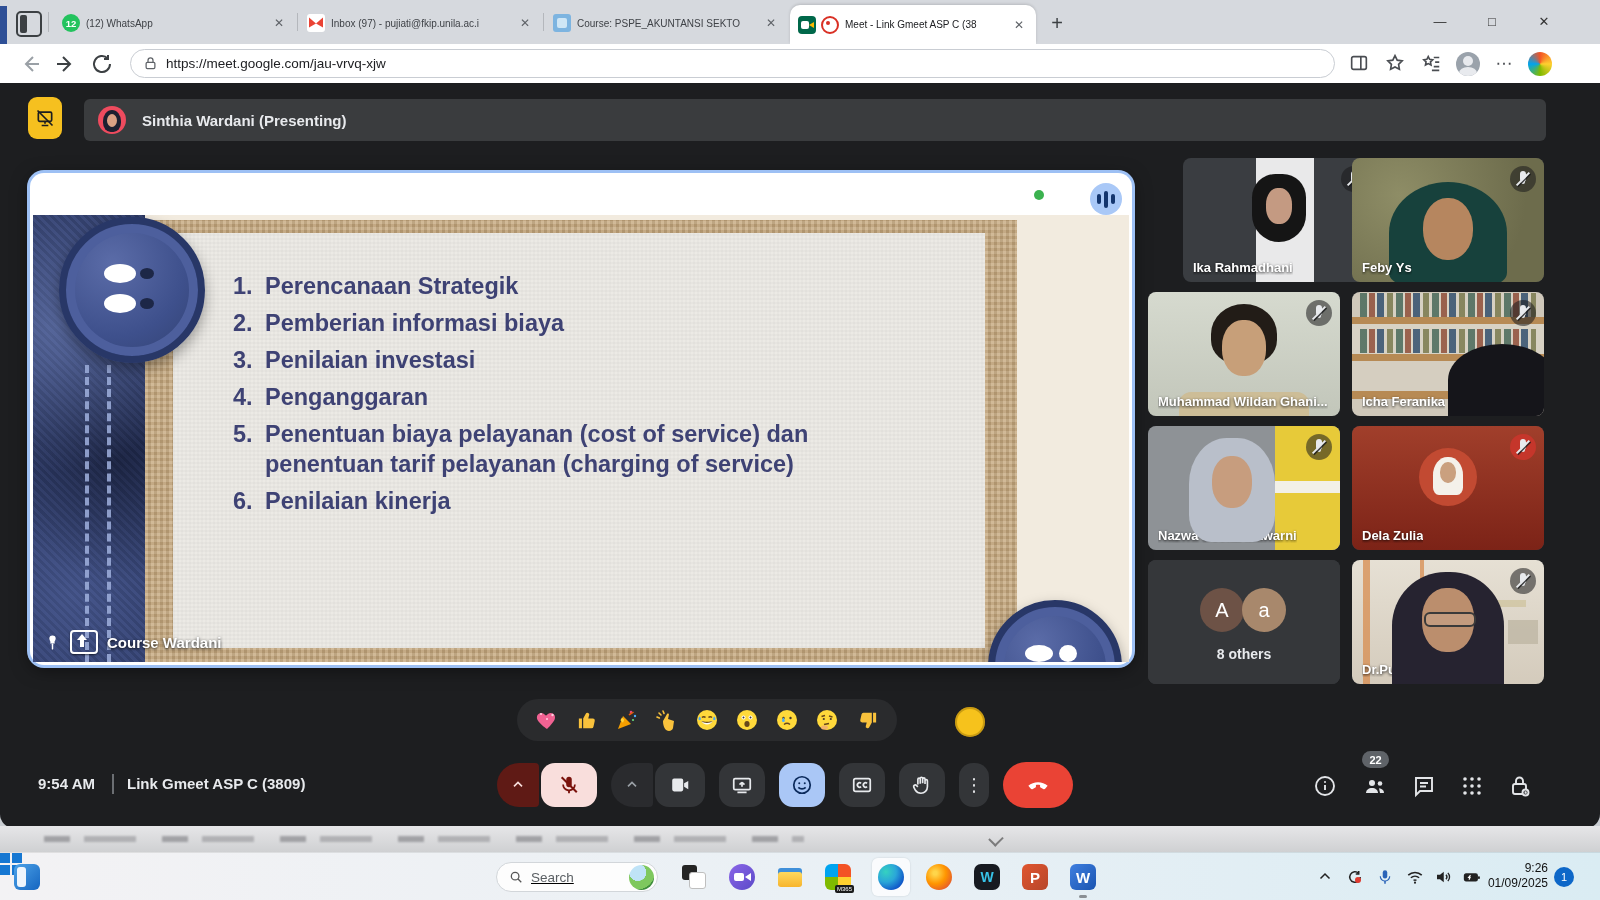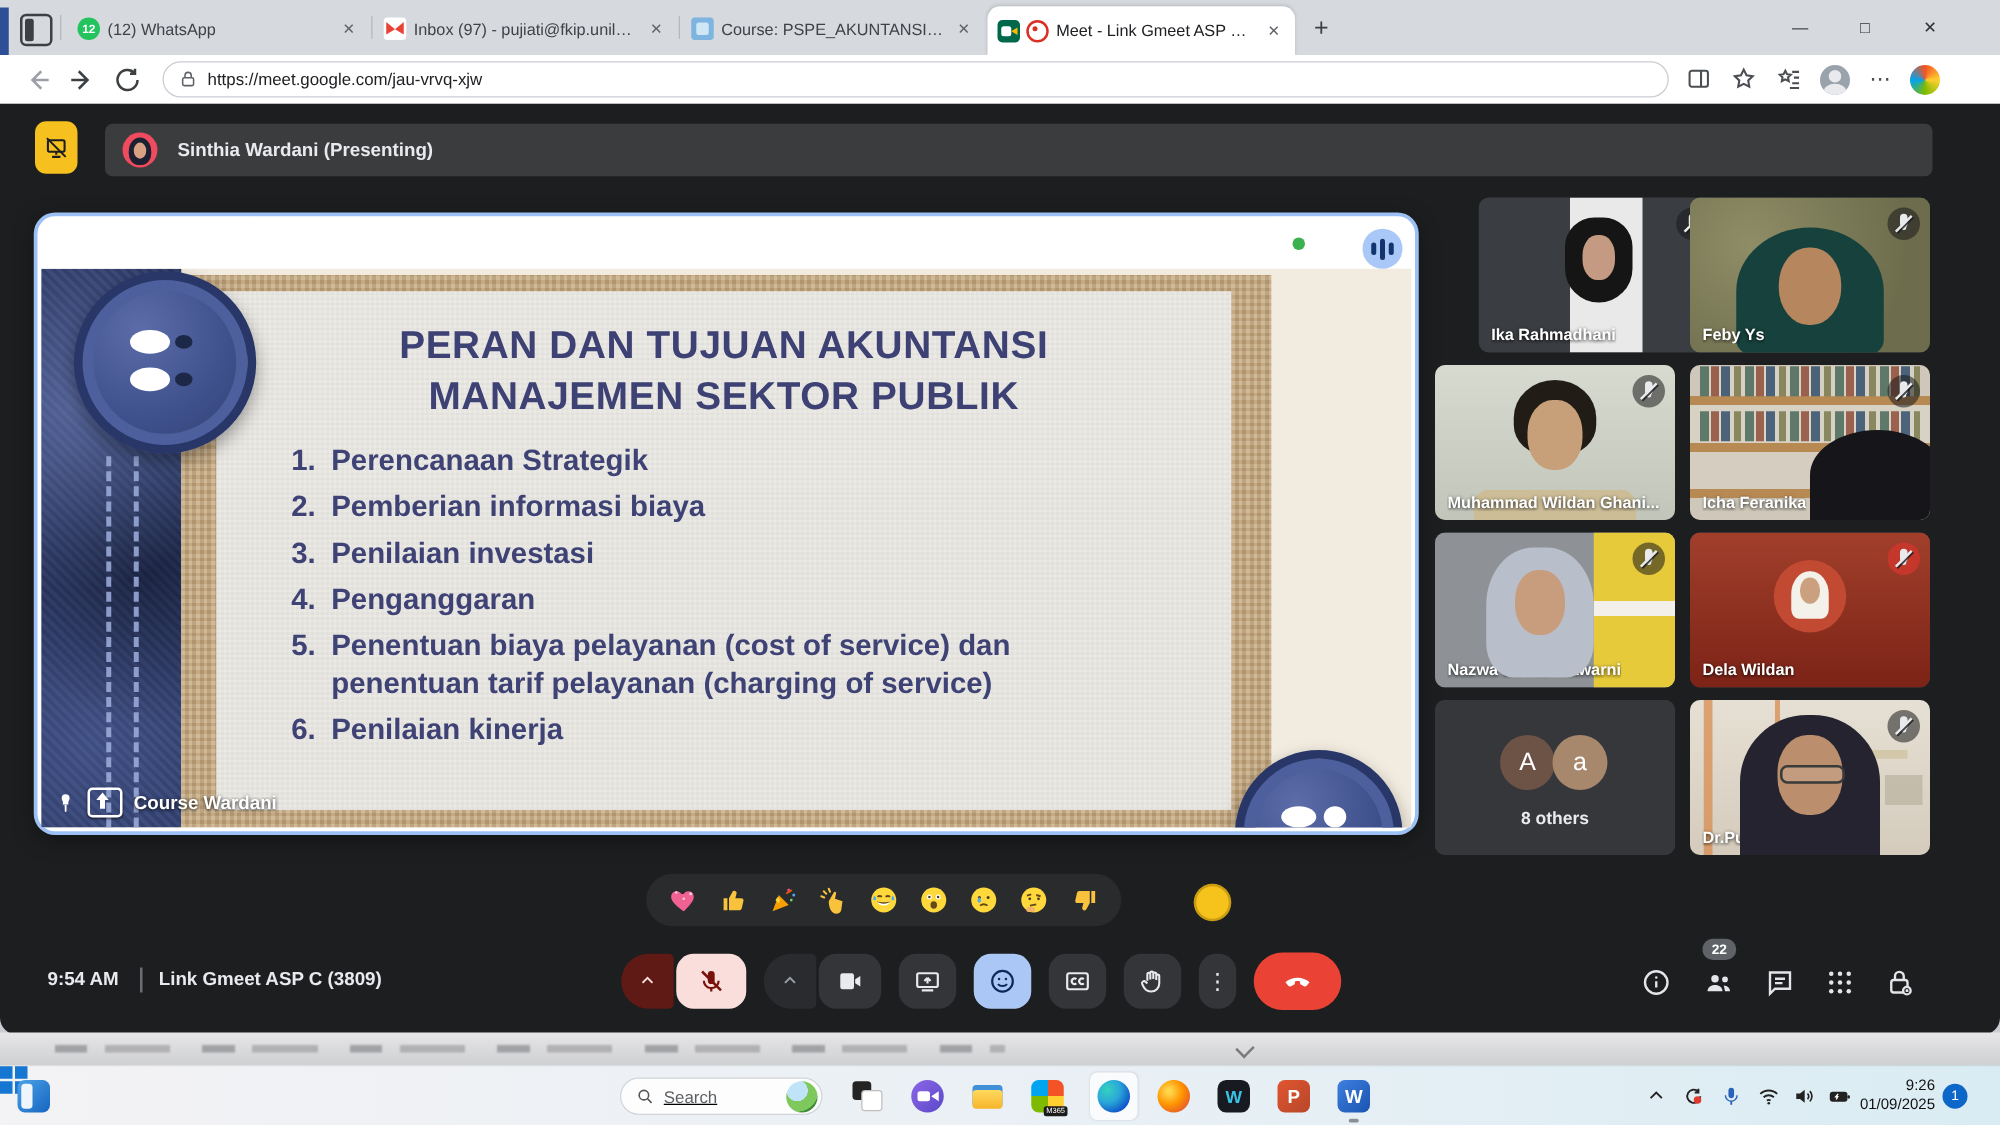--- a/index.html
+++ b/index.html
@@ -7,21 +7,21 @@
   .screen{position:relative;width:1600px;height:900px;}
   svg{display:block;}
 
   
   .tabstrip{position:absolute;left:0;top:0;width:1600px;height:44px;background:#d6d9de;}
   .edge-sliver{position:absolute;left:0;top:6px;width:7px;height:38px;background:#2e4f96;}
   .ws-icon{position:absolute;left:16px;top:11px;width:22px;height:22px;border:2px solid #3c4043;border-radius:5px;}
   .ws-icon::before{content:"";position:absolute;left:2px;top:2px;bottom:2px;width:7px;background:#3c4043;border-radius:2px;}
   .ws-sep{position:absolute;left:48px;top:12px;width:1px;height:20px;background:#b4b7bc;}
   .tab{position:absolute;top:6px;height:34px;border-radius:10px;display:flex;align-items:center;padding:0 8px;box-sizing:border-box;}
-  .tab .ttl{flex:1;font-size:13px;color:#3f4247;white-space:nowrap;overflow:hidden;text-overflow:ellipsis;margin:0 6px;}
+  .tab .ttl{flex:1;font-size:10px;color:#3f4247;white-space:nowrap;overflow:hidden;text-overflow:ellipsis;margin:0 6px;}
   .tab .x{width:18px;height:18px;border-radius:50%;font-size:12px;color:#5f6368;display:flex;align-items:center;justify-content:center;flex:none;}
   .tab.active{top:5px;height:39px;background:#fff;border-radius:10px 10px 0 0;box-shadow:0 -1px 3px rgba(0,0,0,.15);}
   .tab.active .ttl{color:#202124;}
   .tabsep{position:absolute;top:13px;width:1px;height:18px;background:#b4b7bc;}
   .fava{width:18px;height:18px;flex:none;}
   .wa-fav{border-radius:50%;background:#23c35e;color:#fff;font-size:9.5px;font-weight:bold;display:flex;align-items:center;justify-content:center;}
   .gm-fav{position:relative;background:#fff;border-radius:3px;}
   .gm-fav::before{content:"";position:absolute;left:2px;top:4px;border-left:7px solid #ea4335;border-top:5px solid transparent;border-bottom:5px solid transparent;transform:skewY(8deg);}
   .gm-fav::after{content:"";position:absolute;right:2px;top:4px;border-right:7px solid #ea4335;border-top:5px solid transparent;border-bottom:5px solid transparent;transform:skewY(-8deg);}
   .cr-fav{background:#7db4e0;border-radius:3px;position:relative;}
@@ -293,24 +293,20 @@
     </div>
 
     <div class="frame">
       <div class="slide">
         <div class="denim">
           <div class="stitch" style="left:52px;"></div>
           <div class="stitch" style="left:74px;"></div>
         </div>
         <div class="burlap"></div>
         <div class="canvas">
-          <div class="stitle">
-            <div>PERAN DAN TUJUAN AKUNTANSI</div>
-            <div>MANAJEMEN SEKTOR PUBLIK</div>
-          </div>
           <div class="slist">
             <div class="row">
                 <span class="num">1.</span>
                 <span>Perencanaan Strategik</span>
               </div>
             <div class="row">
                 <span class="num">2.</span>
                 <span>Pemberian informasi biaya</span>
               </div>
             <div class="row">
@@ -390,21 +386,21 @@
           <div class="panel"></div>
         </div>
       <div class="mic"></div>
       <div class="pname">Nazwa Devita Mawarni</div>
     </div>
     <div class="tile" style="left:1352px;top:343px;">
       <div class="vid v-dela">
           <div class="circ"></div>
         </div>
       <div class="mic red"></div>
-      <div class="pname">Dela Wildan</div>
+      <div class="pname">Dela Zulia</div>
     </div>
     <div class="tile" style="left:1148px;top:477px;">
       <div class="vid v-others">
         <div class="pletter pl1">A</div>
         <div class="pletter pl2">a</div>
       </div>
       <div class="othersname">8 others</div>
     </div>
     <div class="tile" style="left:1352px;top:477px;">
       <div class="vid v-puji">

